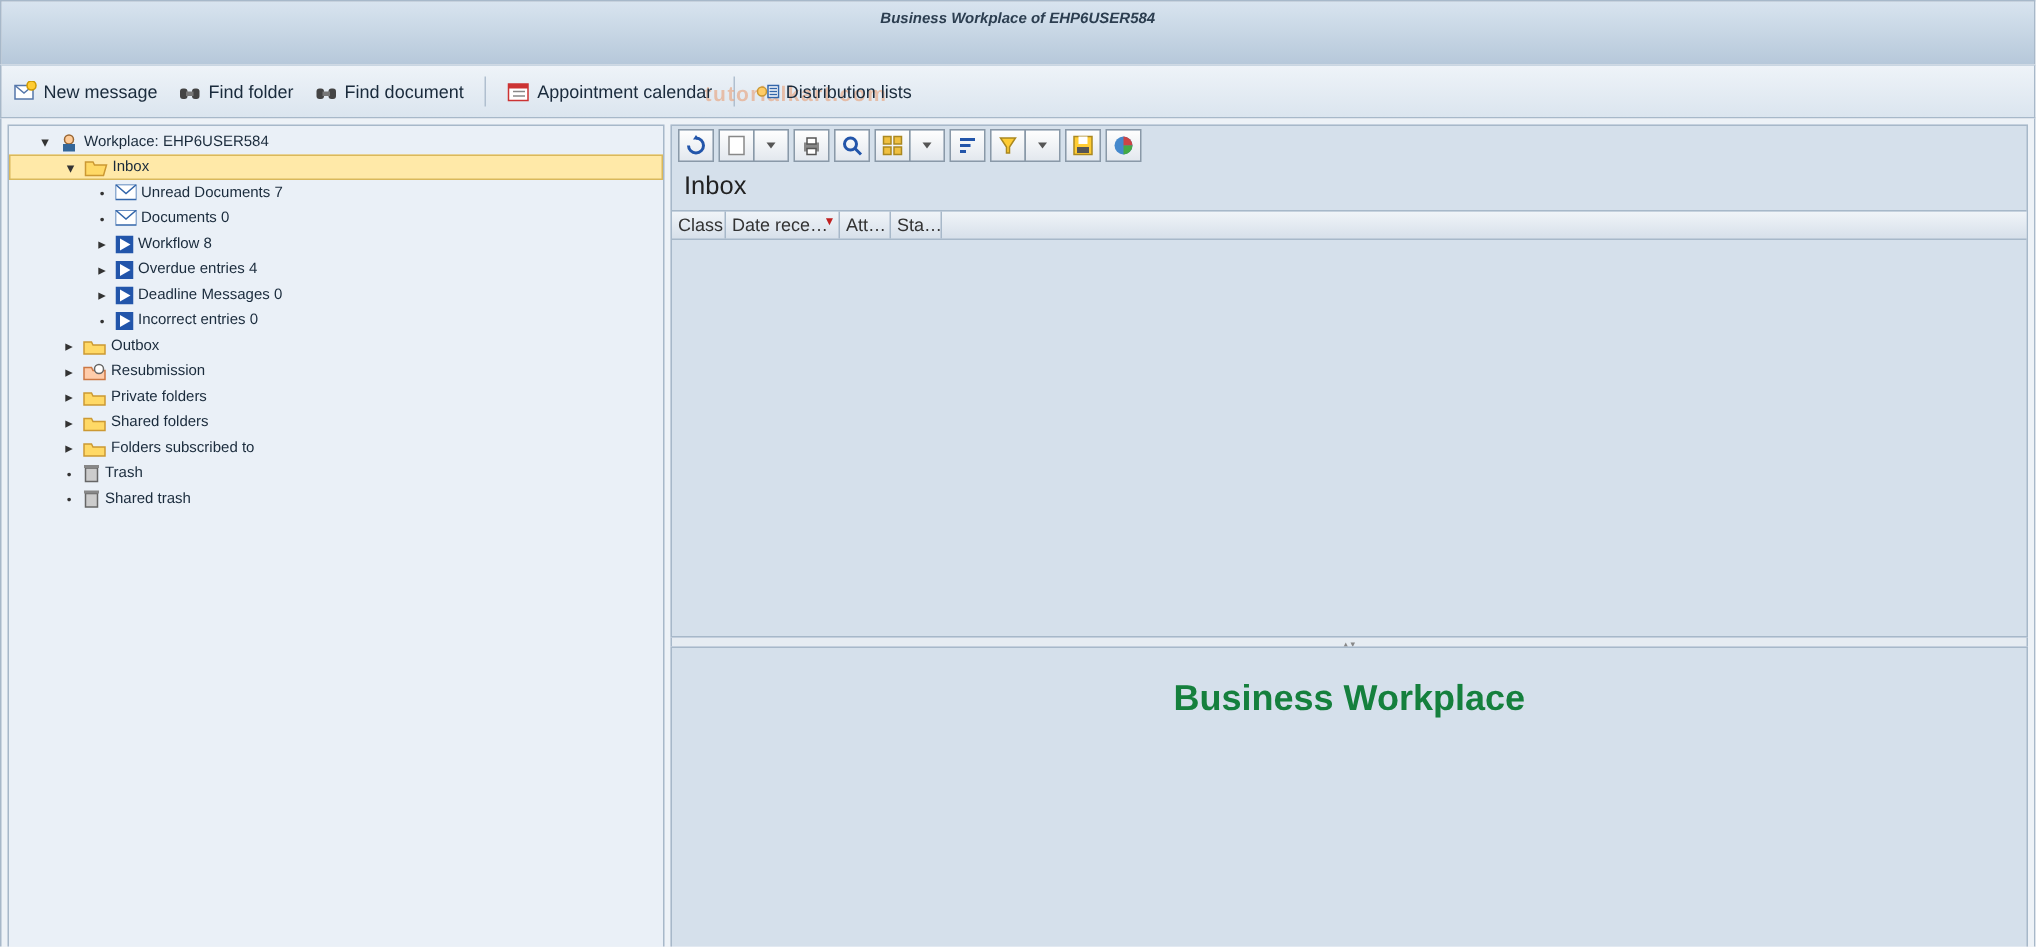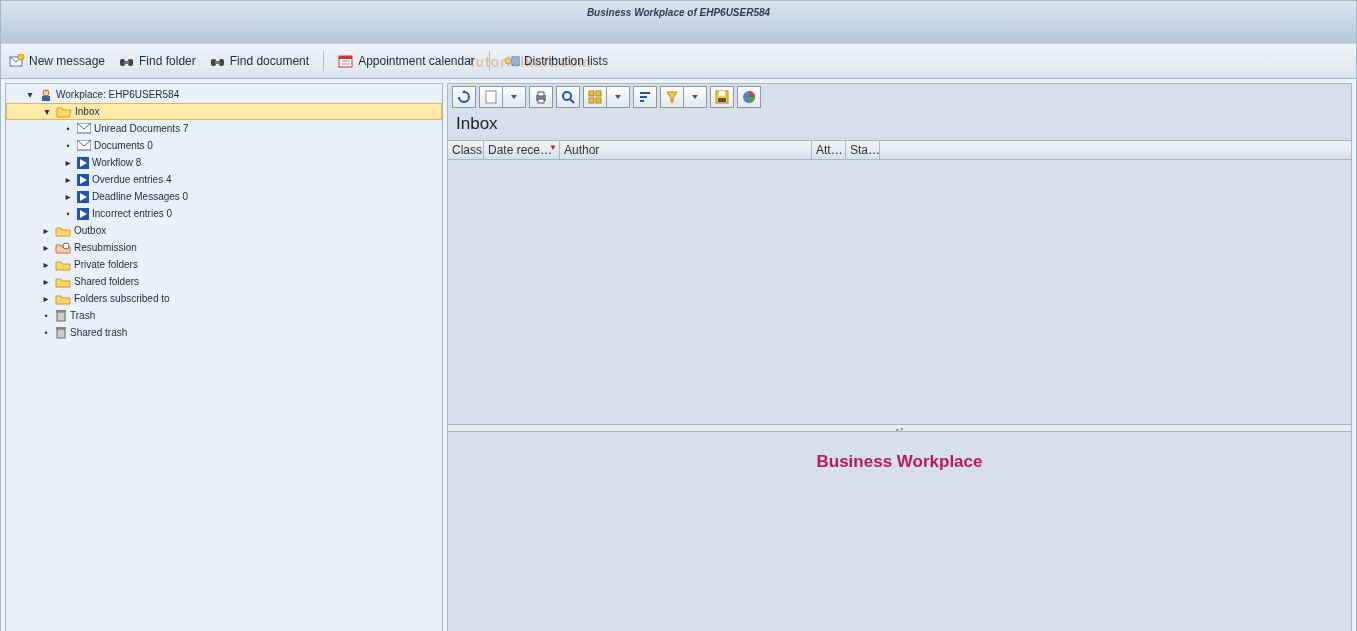--- a/index.html
+++ b/index.html
@@ -176,23 +176,23 @@
   .preview-panel {
     flex: 1;
     background: #d5e0eb;
     border: 1px solid #a7b8c9;
     display: flex;
     align-items: flex-start;
     justify-content: center;
     padding-top: 20px;
   }
   .preview-title {
-    font-size: 17px;
+    font-size: 24px;
     font-weight: bold;
-    color: #be185d;
+    color: #15803d;
   }
 </style>
 </head>
 <body>
 
 <div class="title-bar">
   <span>Business Workplace of EHP6USER584</span>
 </div>
 
 <div class="app-toolbar">
@@ -460,21 +460,20 @@
                 <path d="M7 7 L7 1 A6 6 0 0 1 13 7 Z" fill="#cc4444"></path>
                 <path d="M7 7 L13 7 A6 6 0 0 1 7 13 Z" fill="#44aa44"></path>
               </svg>
             </span>
         </span>
       </div>
       <div class="panel-title">Inbox</div>
       <div class="grid-header">
         <div class="gh-cell" style="width:36px"><span>Class</span></div>
         <div class="gh-cell" style="width:76px"><span>Date rece…</span><span class="sort-ind">▼</span></div>
-        <div class="gh-cell" style="width:252px"><span>Author</span></div>
         <div class="gh-cell" style="width:34px"><span>Att…</span></div>
         <div class="gh-cell" style="width:34px"><span>Sta…</span></div>
       </div>
       <div style="height:240px"></div>
     </div>
     <div class="splitter">▴ ▾</div>
     <div class="preview-panel">
       <div class="preview-title">Business Workplace</div>
     </div>
   </div>

